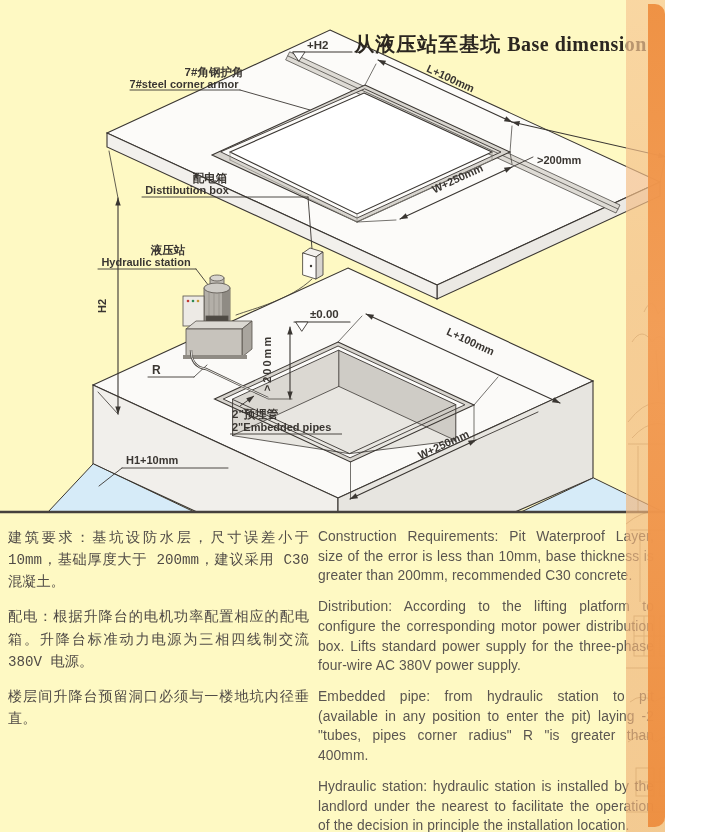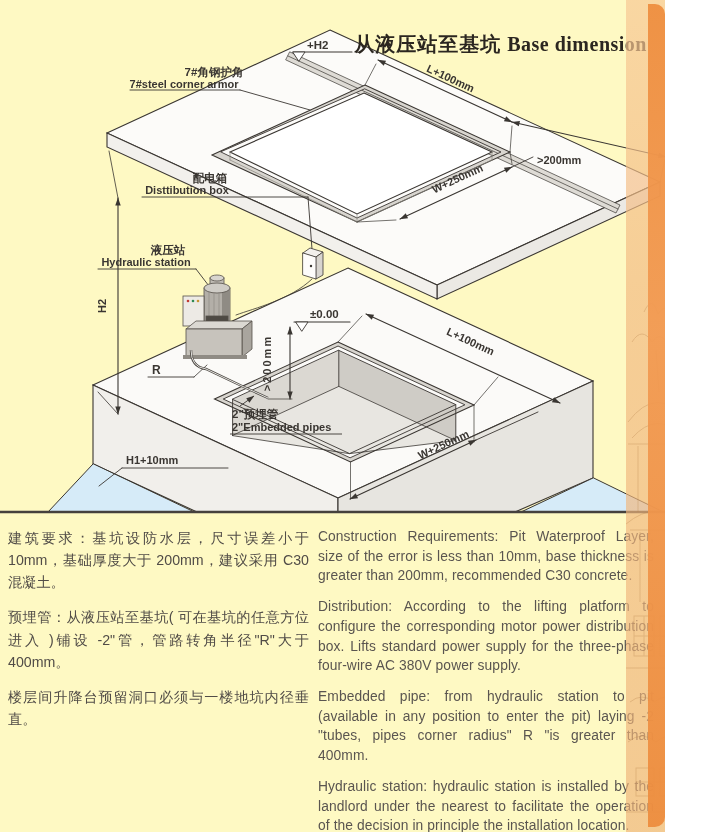--- a/index.html
+++ b/index.html
@@ -9,21 +9,21 @@
   .title{position:absolute;top:31px;right:18px;z-index:2;font-size:20px;font-weight:bold;
          color:#2b2620;letter-spacing:1px;white-space:nowrap;}
   .title .en{font-family:"Liberation Serif",serif;letter-spacing:0.5px;margin-left:6px;}
   
   .diagram{position:absolute;left:0;top:0;width:708px;height:520px;z-index:1;}
   svg text{font-family:"Liberation Sans",sans-serif;fill:#3a3632;stroke:none;}
   
   .col{position:absolute;top:527px;z-index:1;text-align:justify;}
   .col-zh{left:8px;width:301px;font-size:14.2px;line-height:1.56;color:#514c47;}
   .col-en{left:318px;width:336px;font-size:13.8px;line-height:1.43;color:#5a5550;letter-spacing:0.1px;}
-  .col-zh p{margin:0 0 13px 0;}
+  .col-zh p{margin:0 0 13px 0;font-family:Liberation Mono, monospace;}
   .col-en p{margin:0 0 11px 0;}
   
   .side-tan{position:absolute;top:0;bottom:0;left:626px;width:62px;z-index:5;
             background:linear-gradient(180deg,rgba(247,200,148,0.70) 0%,rgba(242,185,128,0.68) 35%,rgba(238,178,120,0.66) 100%);
             pointer-events:none;}
   .side-tan svg{position:absolute;bottom:0;left:0;}
   .side-orange{position:absolute;top:4px;bottom:5px;right:0;width:17px;z-index:6;
                background:linear-gradient(180deg,#ee8d3e 0%,#f29a52 40%,#ed8c3d 100%);
                border-radius:0 10px 10px 0;opacity:0.93;pointer-events:none;}
 </style>
@@ -224,21 +224,21 @@
     <line x1="0" y1="512" x2="708" y2="512" stroke="#45413d" stroke-width="2.6"></line>
   </svg>
 
   <div class="title">
     <span>从液压站至基坑</span><span class="en">Base dimension</span>
   </div>
 
   <div class="col col-zh">
 
   <p>建筑要求：基坑设防水层，尺寸误差小于 10mm，基础厚度大于 200mm，建议采用 C30 混凝土。</p>
-      <p>预埋管：从液压站至基坑( 可在基坑的任意方位进入 )铺设 -2"管，管路转角半径"R"大于 400mm。</p>
+      <p>配电：根据升降台的电机功率配置相应的配电箱。升降台标准动力电源为三相四线制交流 380V 电源。</p>
       <p>楼层间升降台预留洞口必须与一楼地坑内径垂直。</p>
     </div>
 
   <div class="col col-en">
 
   <p>Construction Requirements: Pit Waterproof Layer, size of the error is less than 10mm, base thickness is greater than 200mm, recommended C30 concrete.</p>
       <p>Distribution: According to the lifting platform to configure the corresponding motor power distribution box. Lifts standard power supply for the three-phase four-wire AC 380V power supply.</p>
       <p>Embedded pipe: from hydraulic station to pit (available in any position to enter the pit) laying -2 "tubes, pipes corner radius" R "is greater than 400mm.</p>
       <p>Hydraulic station: hydraulic station is installed by the landlord under the nearest to facilitate the operation of the decision in principle the installation location.</p>
     </div>

